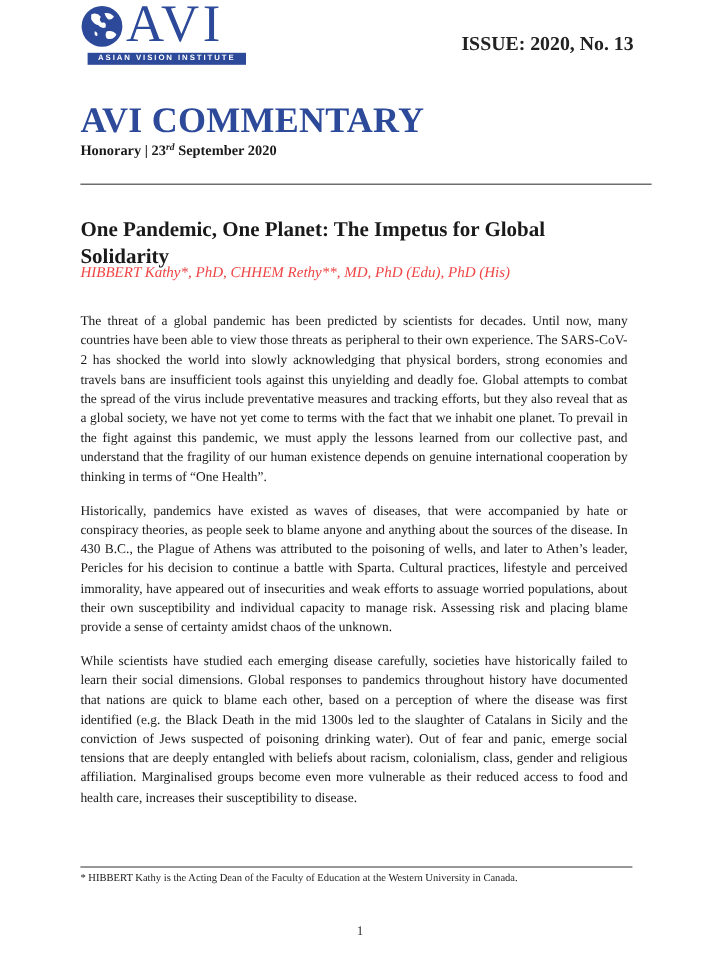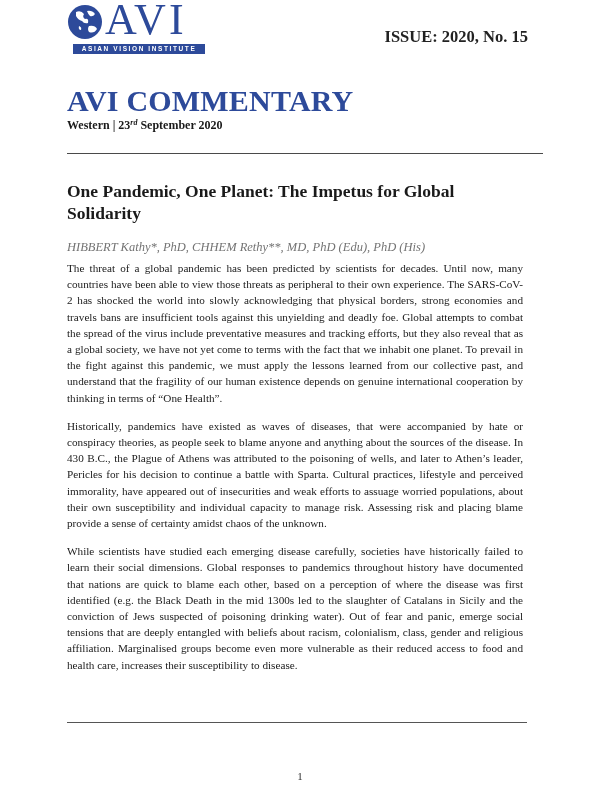--- a/index.html
+++ b/index.html
@@ -100,24 +100,24 @@
       width: 460px;
       font-size: 17.5px;
       font-weight: bold;
       line-height: 22px;
       color: #1a1a1a;
       font-family: Liberation Serif, serif;
     }
     .authors {
       position: absolute;
       left: 67px;
-      top: 240px;
+      top: 220px;
       font-size: 12.5px;
       font-style: italic;
-      color: #737373;
+      color: #ef4444;
     }
     .body-text {
       position: absolute;
       left: 67px;
       top: 260px;
       width: 472px;
     }
     .para {
       margin: 0 16px 12px 0;
       font-size: 11.2px;
@@ -160,33 +160,34 @@
     <circle cx="18" cy="18" r="17" fill="#2d4a9a"></circle>
     <path d="M9 8 Q14 6 17 10 Q15 13 18 15 Q22 14 21 19 Q17 20 15 17 Q11 16 9 12 Z" fill="#ffffff"></path>
     <path d="M20 7 Q25 6 28 10 Q26 13 23 12 Q21 10 20 7 Z" fill="#ffffff"></path>
     <path d="M22 22 Q28 21 30 25 Q27 30 22 28 Q20 25 22 22 Z" fill="#ffffff"></path>
     <path d="M12 22 Q15 23 14 26 Q11 26 12 22 Z" fill="#ffffff"></path>
   </svg>
   <div class="logo-text">AVI</div>
   <div class="logo-bar">ASIAN VISION INSTITUTE</div>
 </div>
 
-<div class="issue">ISSUE: 2020, No. 15</div>
+<div class="issue">ISSUE: 2020, No. 13</div>
 
 <div class="commentary-title">AVI COMMENTARY</div>
-<div class="dateline"><span>Western | </span><span>23</span><sup>rd</sup><span> September 2020</span></div>
+<div class="dateline"><span>Honorary | </span><span>23</span><sup>rd</sup><span> September 2020</span></div>
 
 <div class="rule-top"></div>
 
 <div class="article-title">One Pandemic, One Planet: The Impetus for Global Solidarity</div>
 <div class="authors">HIBBERT Kathy*, PhD, CHHEM Rethy**, MD, PhD (Edu), PhD (His)</div>
 
 <div class="body-text">
   <p class="para">The threat of a global pandemic has been predicted by scientists for decades. Until now, many countries have been able to view those threats as peripheral to their own experience. The SARS-CoV-2 has shocked the world into slowly acknowledging that physical borders, strong economies and travels bans are insufficient tools against this unyielding and deadly foe. Global attempts to combat the spread of the virus include preventative measures and tracking efforts, but they also reveal that as a global society, we have not yet come to terms with the fact that we inhabit one planet. To prevail in the fight against this pandemic, we must apply the lessons learned from our collective past, and understand that the fragility of our human existence depends on genuine international cooperation by thinking in terms of “One Health”.</p>
   <p class="para">Historically, pandemics have existed as waves of diseases, that were accompanied by hate or conspiracy theories, as people seek to blame anyone and anything about the sources of the disease. In 430 B.C., the Plague of Athens was attributed to the poisoning of wells, and later to Athen’s leader, Pericles for his decision to continue a battle with Sparta. Cultural practices, lifestyle and perceived immorality, have appeared out of insecurities and weak efforts to assuage worried populations, about their own susceptibility and individual capacity to manage risk. Assessing risk and placing blame provide a sense of certainty amidst chaos of the unknown.</p>
   <p class="para">While scientists have studied each emerging disease carefully, societies have historically failed to learn their social dimensions. Global responses to pandemics throughout history have documented that nations are quick to blame each other, based on a perception of where the disease was first identified (e.g. the Black Death in the mid 1300s led to the slaughter of Catalans in Sicily and the conviction of Jews suspected of poisoning drinking water). Out of fear and panic, emerge social tensions that are deeply entangled with beliefs about racism, colonialism, class, gender and religious affiliation. Marginalised groups become even more vulnerable as their reduced access to food and health care, increases their susceptibility to disease.</p>
 </div>
 
 <div class="rule-foot"></div>
 <div class="footnotes">
+  <div>* HIBBERT Kathy is the Acting Dean of the Faculty of Education at the Western University in Canada.</div>
 </div>
 
 <div class="page-num">1</div>
 
 </body></html>

